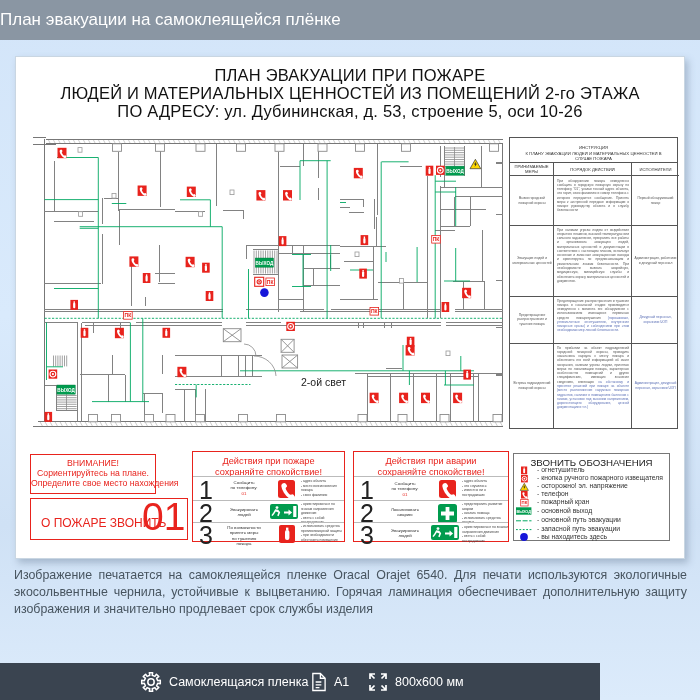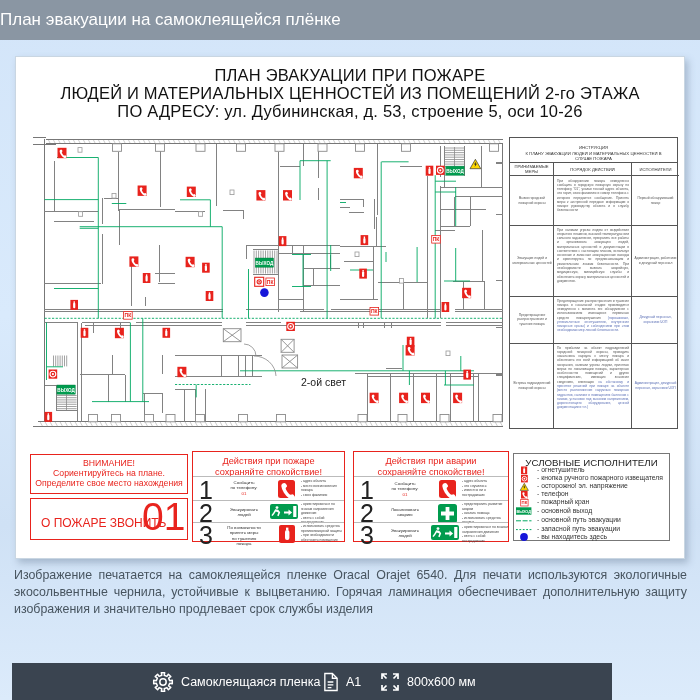--- a/index.html
+++ b/index.html
@@ -23,21 +23,21 @@
 .row{position:absolute;left:0;width:100%;border-top:1px solid #bbb}
 .num{position:absolute;left:6px;top:1px;color:#222}
 .rtx{position:absolute;font-size:4.4px;color:#333;text-align:center;line-height:1.2}
 .ltx{position:absolute;font-size:3.4px;color:#444;line-height:1.35}
 .legend{position:absolute;left:513px;top:453px;width:157px;height:88px;border:1px solid #777;background:#fff}
 .legend .lt{font-size:9.7px;color:#222;text-align:center;margin-top:3px;white-space:nowrap}
 .li{position:absolute;font-size:6.8px;line-height:1;color:#333;white-space:nowrap}
 .para{position:absolute;left:14px;top:567px;width:673px;font-size:12.4px;line-height:17px;color:#47545f}
 .para .jl{text-align:justify;text-align-last:justify}
 .para .sup{font-size:8px;vertical-align:super}
-.botbar{position:absolute;left:12px;top:663px;width:600px;height:37px;background:#3a4450;color:#fff;font-size:12.5px}
+.botbar{position:absolute;left:0;top:663px;width:600px;height:37px;background:#3a4450;color:#fff;font-size:12.5px}
 .bi{position:absolute;top:0;height:37px;display:flex;align-items:center;gap:7px}
 </style></head>
 <body>
 
 <div class="topbar">План эвакуации на самоклеящейся плёнке</div>
 
 <div class="poster"></div>
 
 <div class="title">ПЛАН ЭВАКУАЦИИ ПРИ ПОЖАРЕ<br>ЛЮДЕЙ И МАТЕРИАЛЬНЫХ ЦЕННОСТЕЙ ИЗ ПОМЕЩЕНИЙ 2-го ЭТАЖА<br>ПО АДРЕСУ: ул. Дубининская, д. 53, строение 5, оси 10-26</div>
 <svg width="700" height="700" viewBox="0 0 700 700" style="position:absolute;left:0;top:0">
@@ -780,21 +780,21 @@
 
 <div class="cell cen" style="left:0;top:158px;width:44px;height:47px">Предотвращение распространения и тушение пожара</div>
 <div class="cell mid" style="left:44px;top:158px;width:78px;height:47px">Предотвращение распространения и тушение пожара в начальной стадии производится немедленно с момента его обнаружения с использованием имеющихся первичных средств пожаротушения <span style="color:#5b6fb5">(порошковые, углекислотные огнетушители, внутренние пожарные краны) и соблюдением при этом необходимых мер личной безопасности.</span></div>
 <div class="cell cen" style="left:122px;top:158px;width:47px;height:47px;color:#5b6fb5">Дежурный персонал, охранники ЧОП</div>
 
 <div class="cell cen" style="left:0;top:205px;width:44px;height:85px">Встреча подразделений пожарной охраны</div>
 <div class="cell mid" style="left:44px;top:205px;width:78px;height:85px">По прибытии на объект подразделений городской пожарной охраны, проводить начальника караула к месту пожара и обеспечить его всей информацией об очаге загорания, наличии угрозы людям, принятых мерах по локализации пожара, характерных особенностях помещений и других специфических, имеющих значение сведениях, влияющих <span style="color:#5b6fb5">на обстановку и принятие решений при пожаре на объекте (место расположения наружных пожарных гидрантов, наличие в помещениях баллонов с газами, установок под высоким напряжением, дорогостоящего оборудования, ценной документации и т.п.)</span></div>
 <div class="cell cen" style="left:122px;top:205px;width:47px;height:85px;color:#5b6fb5">Администрация, дежурный персонал, охранники ЧОП</div>
 </div>
 
-<div class="rb" style="left:30px;top:453.5px;width:158px;height:40px">
+<div class="rb" style="left:30px;top:453.5px;width:126px;height:40px">
 <div class="redtx" style="font-size:8.7px;text-align:center;padding-top:3.5px;line-height:10.2px;white-space:nowrap">ВНИМАНИЕ!<br>Сориентируйтесь на плане.<br>Определите свое место нахождения</div>
 </div>
 
 <div class="rb" style="left:30px;top:497.5px;width:158px;height:42.5px">
 <div class="redtx" style="position:absolute;left:10px;top:17px;font-size:12px;white-space:nowrap">О ПОЖАРЕ ЗВОНИТЬ</div>
 <div class="redtx" style="position:absolute;left:111px;top:-4px;font-size:39px">01</div>
 </div>
 
 <div class="rb abox" style="left:192px;top:451px;width:153px;height:91px">
 <div class="ttl">Действия при пожаре<br>сохраняйте спокойствие!</div>
@@ -860,21 +860,21 @@
         <path d="M5.2 5.2 l3 0.6 2 2.4 -1.6 4 -1.4 -0.6 1.2 -3 -2.6 -1 -1.6 2.4 -1.6 2 -1.2 -0.8 2 -2.8 z" fill="#fff"></path>
         <path d="M14 7.5 h4.5 v-2 l3.6 3 -3.6 3 v-2 h-4.5 z" fill="#fff"></path>
         <rect x="23.2" y="2" width="3.2" height="11" fill="#fff"></rect>
       </svg>
  <div class="ltx" style="left:108px;top:2px;width:46px">- ориентироваться по знакам направления движения<br>- взять с собой пострадавших</div>
 </div>
 </div>
 
 <div class="legend">
 
-<div class="lt">УСЛОВНЫЕ ИСПОЛНИТЕЛИ</div>
+<div class="lt">ЗВОНИТЬ ОБОЗНАЧЕНИЯ</div>
 <svg width="155" height="80" style="position:absolute;left:0;top:10px">
 
 <g transform="translate(7,2.5)">
         <rect width="6.2" height="7.8" fill="#e8231d"></rect>
         <rect x="2.2" y="2.1" width="1.9" height="4.6" rx="0.9" fill="#fff"></rect>
         <rect x="2.6" y="1" width="1.1" height="1.2" fill="#fff"></rect>
       </g>
 
 <g transform="translate(7,11)">
         <rect width="6.8" height="7.4" fill="#e8231d"></rect>

